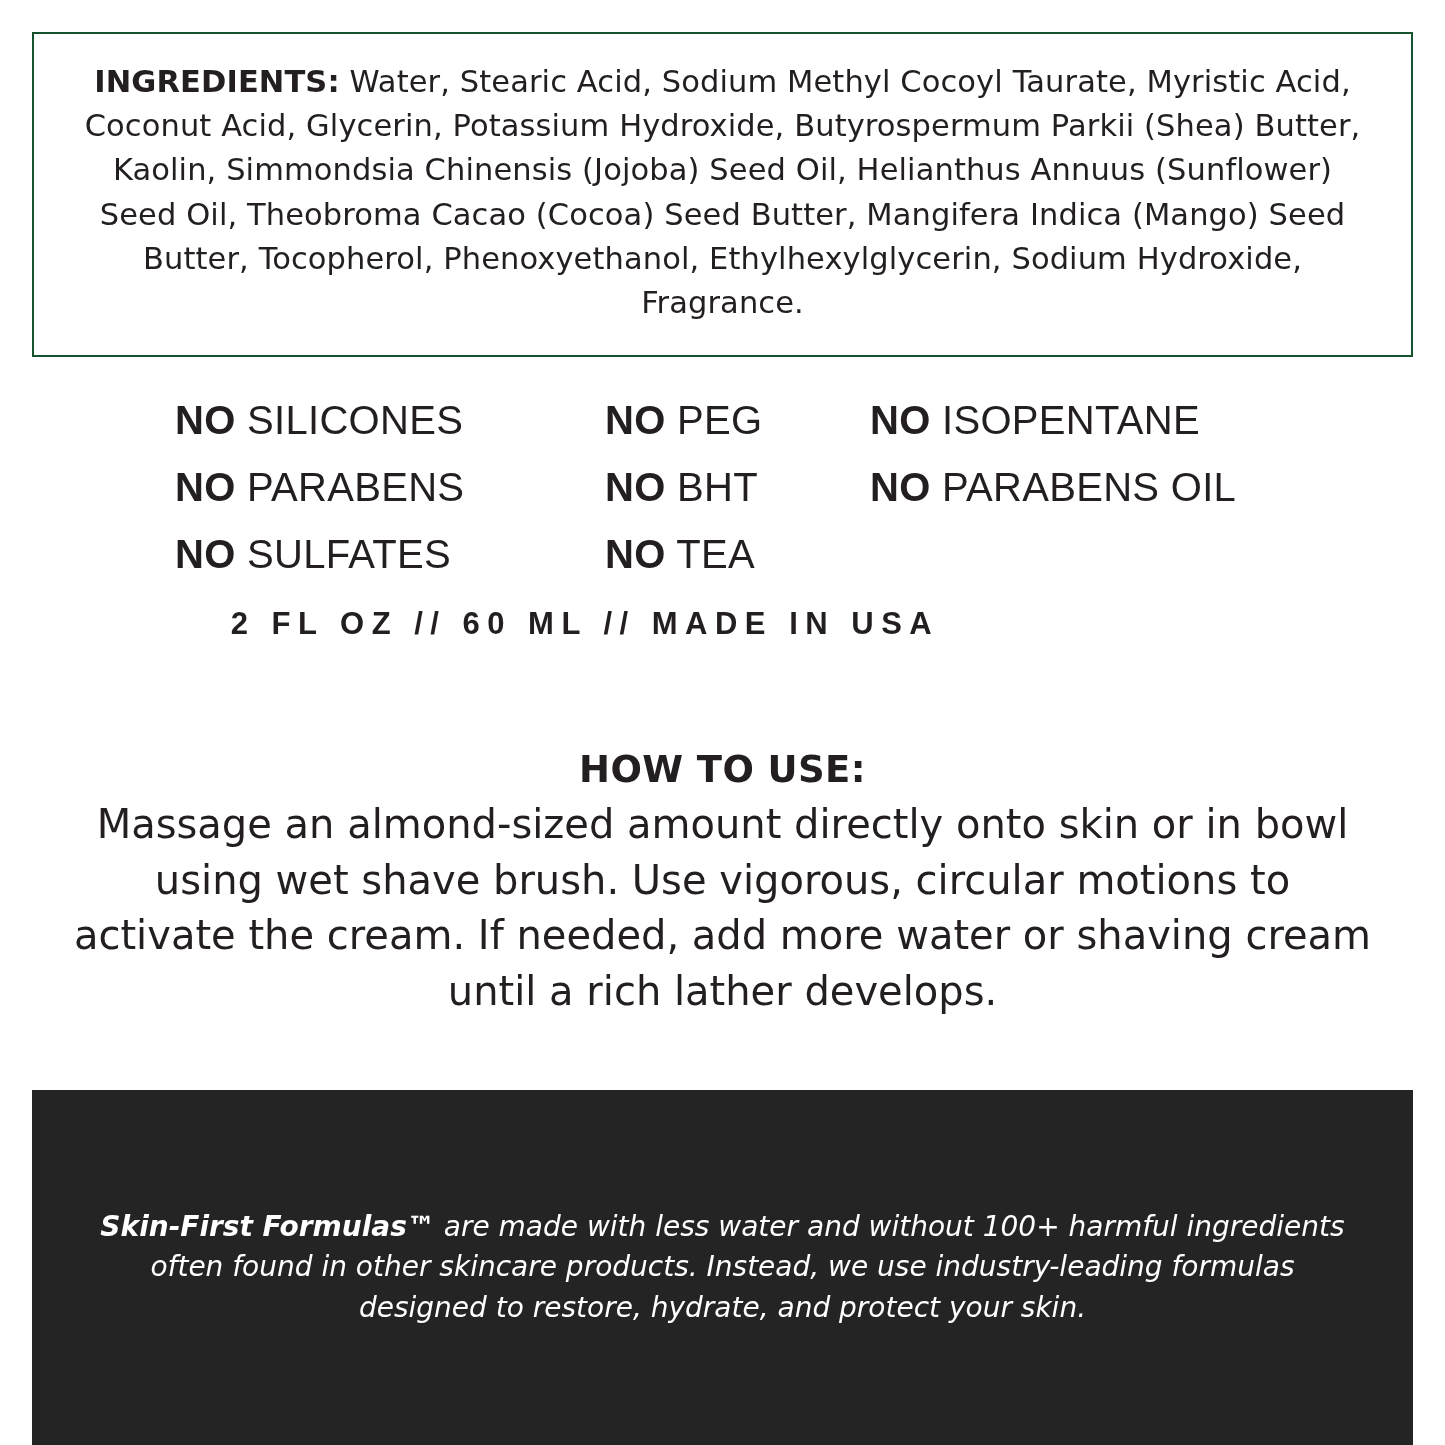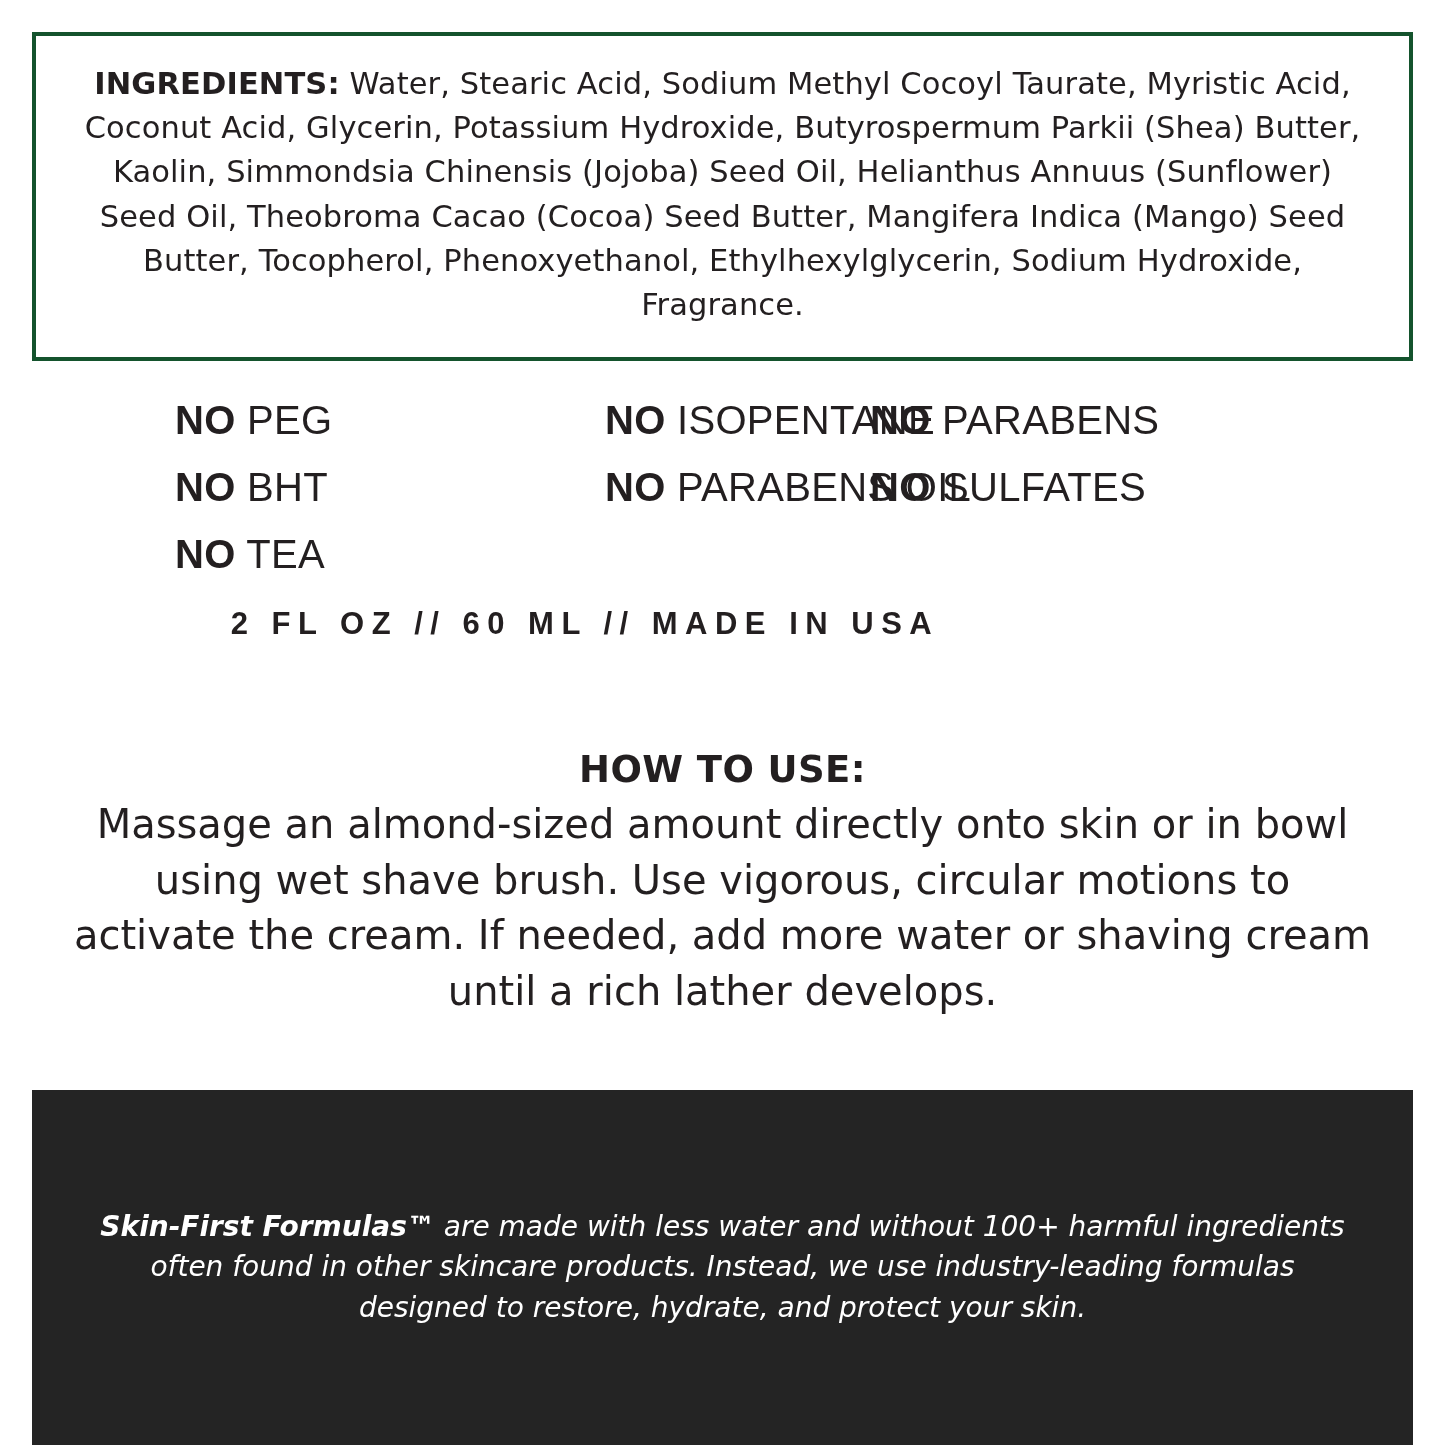--- a/index.html
+++ b/index.html
@@ -21,21 +21,21 @@
     box-sizing: border-box;
   }
 
   
   .ingredients-box {
     position: absolute;
     left: 32px;
     top: 32px;
     width: 1381px;
     box-sizing: border-box;
-    border: 4px solid #14532d;
+    border: 2px solid #14532d;
     padding: 26px 38px 30px 38px;
   }
   .ingredients-text {
     font-size: 30.5px;
     line-height: 1.45;
     text-align: center;
     color: #231f20;
     letter-spacing: 0.1px;
   }
   .ingredients-text .lead {
@@ -139,20 +139,21 @@
 <div class="page">
 
   <div class="ingredients-box">
     <div class="ingredients-text">
       <span class="lead">INGREDIENTS:</span><span> Water, Stearic Acid, Sodium Methyl Cocoyl Taurate, Myristic Acid, Coconut Acid, Glycerin, Potassium Hydroxide, Butyrospermum Parkii (Shea) Butter, Kaolin, Simmondsia Chinensis (Jojoba) Seed Oil, Helianthus Annuus (Sunflower) Seed Oil, Theobroma Cacao (Cocoa) Seed Butter, Mangifera Indica (Mango) Seed Butter, Tocopherol, Phenoxyethanol, Ethylhexylglycerin, Sodium Hydroxide, Fragrance.</span>
     </div>
   </div>
 
   <div class="claims">
     <div class="claims-grid">
+      <div class="claim"><b>NO</b> <span class="word">SILICONES</span></div>
       <div class="claim"><b>NO</b> <span class="word">PEG</span></div>
       <div class="claim"><b>NO</b> <span class="word">ISOPENTANE</span></div>
 
       <div class="claim"><b>NO</b> <span class="word">PARABENS</span></div>
       <div class="claim"><b>NO</b> <span class="word">BHT</span></div>
       <div class="claim"><b>NO</b> <span class="word">PARABENS OIL</span></div>
 
       <div class="claim"><b>NO</b> <span class="word">SULFATES</span></div>
       <div class="claim"><b>NO</b> <span class="word">TEA</span></div>
     </div>

